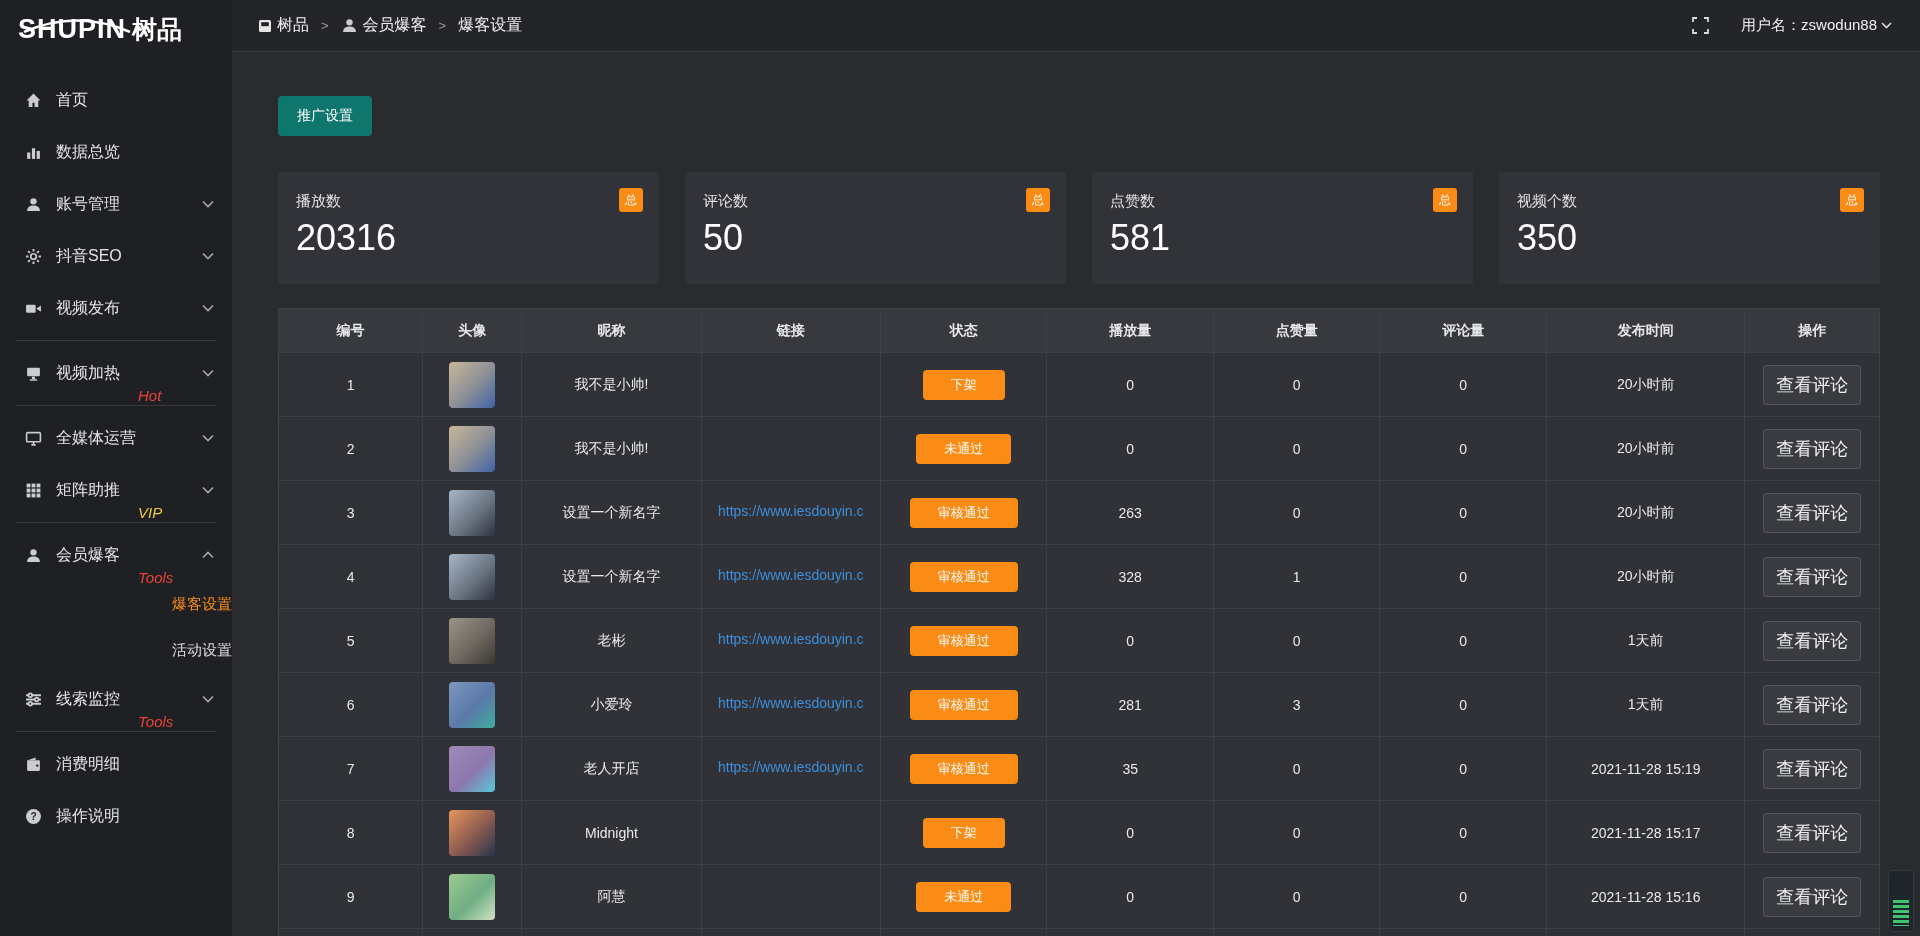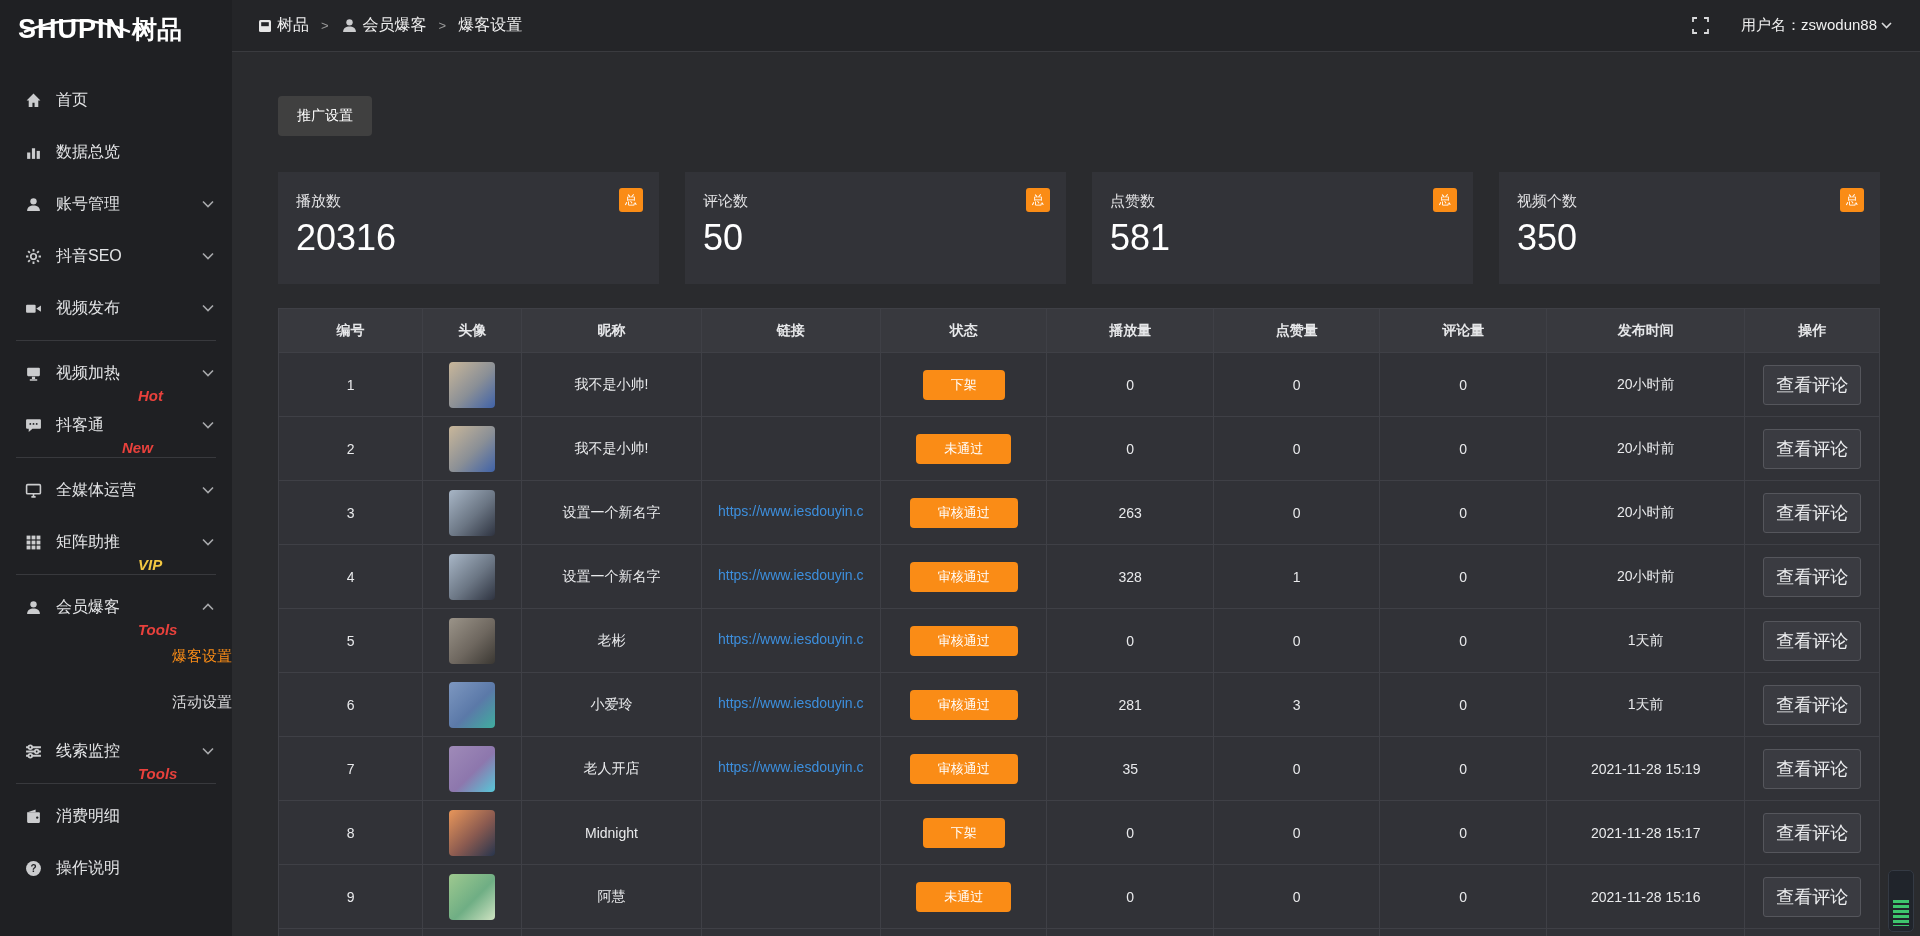--- a/index.html
+++ b/index.html
@@ -10,42 +10,42 @@
   
   .sidebar { width:232px; min-width:232px; height:100%; background:#1f2023; overflow:hidden; }
   .logo { height:52px; display:flex; align-items:center; padding-left:18px; cursor:pointer; }
   .logo-arc { margin-right:2px; }
   .logo-en { font-size:27px; font-weight:bold; letter-spacing:1px; color:#fff; }
   .logo-cn { font-size:25px; font-weight:bold; color:#fff; margin-left:6px; }
   .menu { padding-top:8px;text-align:right; }
   .menu-item { height:52px; display:flex; align-items:center; padding:0 18px 0 24px; cursor:pointer; font-size:16px; color:#e3e4e6; }
   .mi-icon { width:18px; height:18px; margin-right:14px; display:inline-flex; align-items:center; justify-content:center; }
   .mi-label { flex:0 0 auto; }
-  .mi-badge { margin-left:18px; font-size:15px; font-weight:bold; font-style:italic;margin-top:44px; }
+  .mi-badge { margin-left:18px; font-size:15px; font-weight:normal; font-style:italic;margin-top:44px; }
   .badge-red { color:#e8413c; }
   .badge-yellow { color:#f3c842; }
   .mi-chevron { margin-left:auto; display:inline-flex; }
   .sub-item { height:46px; line-height:46px; padding-left:56px; font-size:15px; color:#dcdcde; cursor:pointer; }
   .sub-item.active { color:#fa8c16; }
   .divider { height:1px; background:#38393d; margin:6px 16px; }
 
   
   .right-col { flex:1; display:flex; flex-direction:column; height:100%; }
   .topbar { height:52px; background:#242528; border-bottom:1px solid #3a3b3f;
     display:flex; align-items:center; padding:0 28px 0 26px; }
   .breadcrumb { display:flex; align-items:center; font-size:16px; color:#f0f0f0; }
   .bc-icon { display:inline-flex; margin-right:5px; }
   .bc-sep { color:#9a9a9a; margin:0 12px; font-size:13px; }
   .topbar-right { margin-left:auto; display:flex; align-items:center; gap:32px; }
   .fs-icon { display:inline-flex; cursor:pointer; }
   .username { font-size:15px; color:#f0f0f0; cursor:pointer; display:flex; align-items:center; gap:4px; }
 
   
   .main { flex:1; padding:44px 40px 0 46px; background:#2a2b2e; overflow:hidden; }
-  .promo-btn { background:#404040; color:#fff; border:none; border-radius:4px;
+  .promo-btn { background:#0f766e; color:#fff; border:none; border-radius:4px;
     font-size:14px; padding:11px 19px; cursor:pointer; font-family:inherit; }
   .cards { display:grid; grid-template-columns:repeat(4,1fr); gap:26px; margin-top:36px; }
   .card { background:#323338; height:112px; padding:20px 18px; position:relative; }
   .card-label { font-size:15px; color:#e3e3e5; }
   .card-value { font-size:36px; color:#fff; margin-top:6px; font-weight:400; }
   .card-badge { position:absolute; top:16px; right:16px; background:#fa8c16; color:#fff;
     font-size:12px; width:24px; height:24px; border-radius:3px; display:flex; align-items:center; justify-content:center; }
 
   
   table { width:100%; border-collapse:collapse; margin-top:24px; table-layout:fixed; }
@@ -159,39 +159,20 @@
             </svg>
           </span>
           <span class="mi-label">视频加热</span>
           <span class="mi-badge badge-red">Hot</span>
           <span class="mi-chevron">
             <svg width="12" height="8" viewBox="0 0 12 8" fill="none" stroke="#a7a8ab" stroke-width="1.6">
               <path d="M1 1.5 6 6.5l5-5"></path>
             </svg>
           </span>
         </div>
-        <div class="menu-item">
-          <span class="mi-icon">
-            <svg width="17" height="17" viewBox="0 0 16 16" fill="#cbccce">
-              <path d="M2 2h12a1 1 0 0 1 1 1v7a1 1 0 0 1-1 1H7l-3.5 3v-3H2a1 1 0 0 1-1-1V3a1 1 0 0 1 1-1z"></path>
-              <g fill="#1f2023">
-                <circle cx="5" cy="6.5" r=".9"></circle>
-                <circle cx="8" cy="6.5" r=".9"></circle>
-                <circle cx="11" cy="6.5" r=".9"></circle>
-              </g>
-            </svg>
-          </span>
-          <span class="mi-label">抖客通</span>
-          <span class="mi-badge badge-red">New</span>
-          <span class="mi-chevron">
-            <svg width="12" height="8" viewBox="0 0 12 8" fill="none" stroke="#a7a8ab" stroke-width="1.6">
-              <path d="M1 1.5 6 6.5l5-5"></path>
-            </svg>
-          </span>
-        </div>
         <div class="divider"></div>
         <div class="menu-item">
           <span class="mi-icon">
             <svg width="17" height="17" viewBox="0 0 16 16" fill="none" stroke="#cbccce" stroke-width="1.5">
               <rect x="1.5" y="2.5" width="13" height="8.5" rx="1"></rect>
               <path d="M6 14h4M8 11v3"></path>
             </svg>
           </span>
           <span class="mi-label">全媒体运营</span>
           <span class="mi-chevron">

